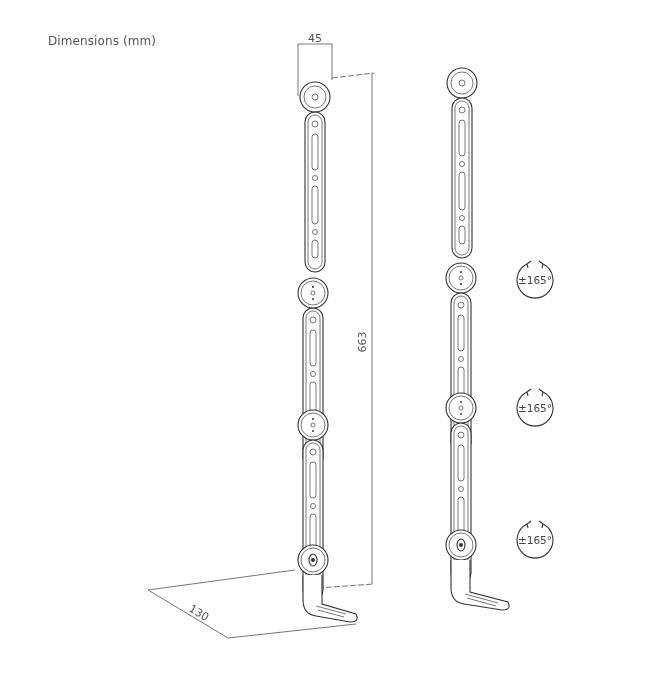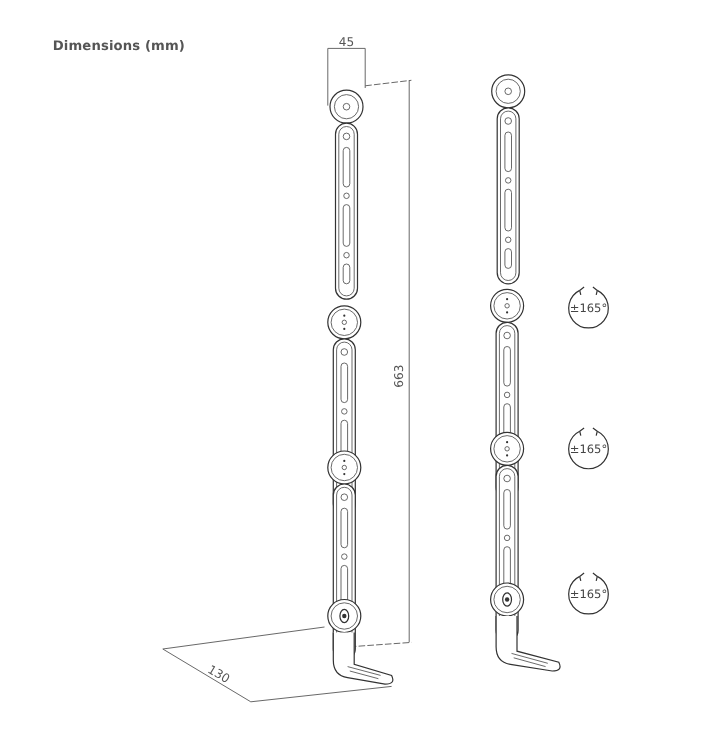--- a/index.html
+++ b/index.html
@@ -1,17 +1,17 @@
 <!DOCTYPE html>
 <html><head>
 <meta charset="utf-8">
 <style>
   html, body { margin: 0; padding: 0; background: #ffffff; }
   body { width: 649px; height: 676px; position: relative; overflow: hidden; font-family: "DejaVu Sans", sans-serif; }
-  .title { position: absolute; left: 48px; top: 34px; font-size: 12px; color: #555555; letter-spacing: 0.1px; font-weight: bold; }
+  .title { position: absolute; left: 48px; top: 34px; font-size: 12px; color: #555555; letter-spacing: 0.1px; }
   svg { position: absolute; left: 0; top: 0; }
   .ln { stroke: #333; fill: none; stroke-width: 1.1; }
   .ln2 { stroke: #333; fill: #fff; stroke-width: 1.1; }
   .thin { stroke: #555; fill: none; stroke-width: 0.8; }
   .dim { stroke: #666; fill: none; stroke-width: 0.9; }
   .dimtxt { font-family: "DejaVu Sans", sans-serif; font-size: 11px; fill: #555; }
   .rottxt { font-family: "DejaVu Sans", sans-serif; font-size: 10.5px; fill: #444; }
 </style>
 </head>
 <body>

